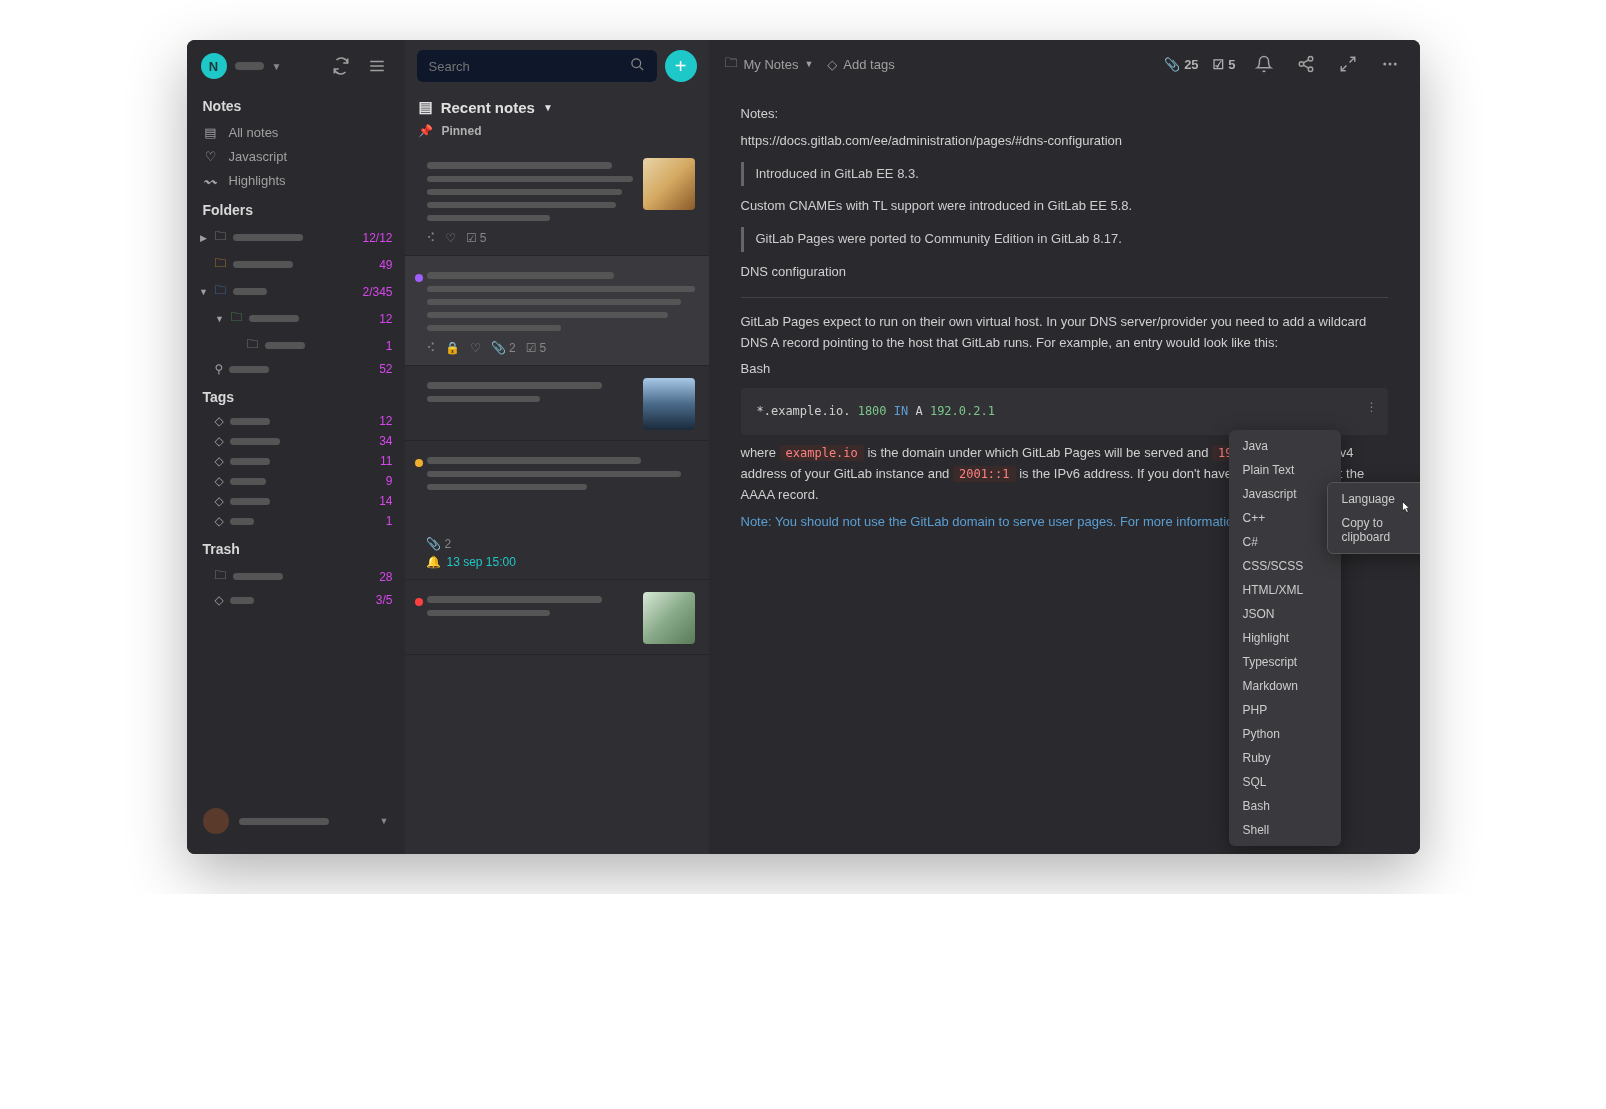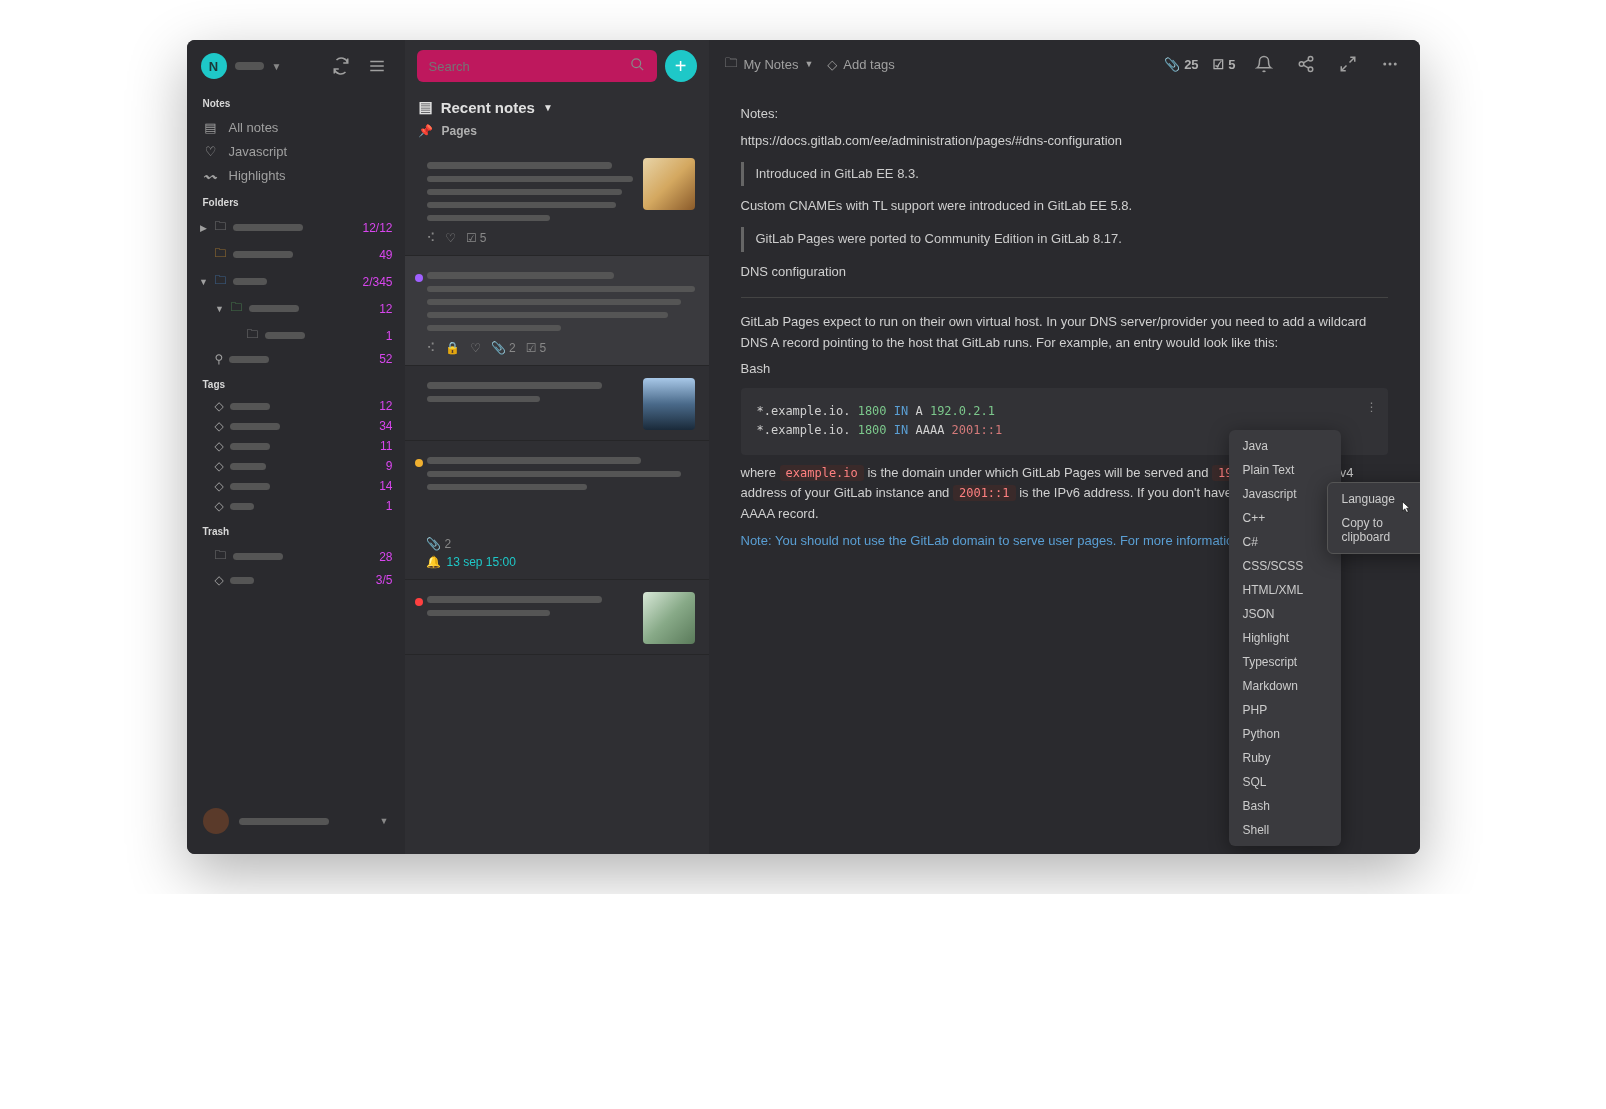--- a/index.html
+++ b/index.html
@@ -8,35 +8,35 @@
 
 
 .sidebar { width: 218px; background: #2a2a2e; display: flex; flex-direction: column; padding: 12px 8px; }
 .sidebar-header { display: flex; align-items: center; gap: 8px; padding: 0 6px 8px; }
 .logo { width: 26px; height: 26px; border-radius: 50%; background: #1ec8c8; display: flex; align-items: center; justify-content: center; color: #1a3a3a; font-weight: 700; font-size: 13px; }
 .skel { background: #555; border-radius: 4px; }
 .sidebar-header .skel { flex: 1; height: 8px; max-width: 42px; }
 .icon-btn { width: 28px; height: 28px; display: flex; align-items: center; justify-content: center; color: #a0a0a0; cursor: pointer; border-radius: 4px; }
 .icon-btn svg { width: 18px; height: 18px; }
 
-.section-title { color: #d8d8d8; font-size: 10px; font-weight: 600; padding: 10px 8px 6px; }
+.section-title { color: #d8d8d8; font-size: 14px; font-weight: 600; padding: 10px 8px 6px; }
 .nav-item { display: flex; align-items: center; gap: 10px; padding: 4px 8px; color: #a0a0a0; font-size: 13px; cursor: pointer; border-radius: 4px; }
 .nav-item .ico { width: 16px; height: 16px; display: flex; align-items: center; justify-content: center; }
 .folder-row { display: flex; align-items: center; gap: 6px; padding: 3px 4px; color: #a0a0a0; font-size: 12px; cursor: pointer; }
 .folder-row .chev { width: 10px; font-size: 9px; text-align: center; }
 .folder-row .count { margin-left: auto; color: #d946ef; font-size: 12px; }
 .folder-row .skel { height: 7px; }
 
 .sidebar-footer { margin-top: auto; display: flex; align-items: center; gap: 10px; padding: 8px; }
 .avatar { width: 26px; height: 26px; border-radius: 50%; background: #5a3a2a; }
 
 
 .list-col { width: 304px; background: #2f2f33; display: flex; flex-direction: column; }
 .list-header { padding: 10px 12px; display: flex; align-items: center; gap: 8px; }
-.search-wrap { flex: 1; background: #be185d; border-radius: 6px; height: 32px; display: flex; align-items: center; padding: 0 12px; gap: 8px; color: #888; font-size: 13px; }
+.search-wrap { flex: 1; background: #0f172a; border-radius: 6px; height: 32px; display: flex; align-items: center; padding: 0 12px; gap: 8px; color: #888; font-size: 13px; }
 .search-wrap input { flex: 1; background: transparent; border: none; outline: none; color: #ddd; font-size: 13px; }
 .add-btn { width: 32px; height: 32px; border-radius: 50%; background: #1ec8c8; display: flex; align-items: center; justify-content: center; color: #fff; font-size: 20px; cursor: pointer; }
 
 .list-title-row { display: flex; align-items: center; gap: 8px; padding: 6px 14px; color: #e0e0e0; font-size: 15px; font-weight: 600; }
 .pinned-row { display: flex; align-items: center; gap: 8px; padding: 2px 14px 8px; color: #b0b0b0; font-size: 12px; font-weight: 600; }
 
 .note-card { padding: 12px 14px 10px; border-bottom: 1px solid #262628; position: relative; }
 .note-card.selected { background: #3a3a3e; }
 .note-dot { width: 8px; height: 8px; border-radius: 50%; position: absolute; left: 10px; top: 18px; }
 .note-content { display: flex; gap: 10px; }
@@ -229,21 +229,21 @@
       </div>
       <div class="add-btn">+</div>
     </div>
     <div class="list-title-row">
       <span>▤</span>
       <span>Recent notes</span>
       <span style="font-size:10px">▼</span>
     </div>
     <div class="pinned-row">
       <span>📌</span>
-      <span>Pages</span>
+      <span>Pinned</span>
     </div>
 
     <div class="note-card">
       <div class="note-content">
         <div class="note-lines">
           <div class="skel" style="width:90%;height:7px"></div>
           <div class="skel" style="width:100%"></div>
           <div class="skel" style="width:95%"></div>
           <div class="skel" style="width:92%"></div>
           <div class="skel" style="width:60%"></div>
@@ -373,21 +373,20 @@
       <div class="para">Custom   CNAMEs with  TL support were introduced in GitLab EE 5.8.</div>
       <div class="blockquote">GitLab Pages were ported to Community Edition in GitLab 8.17.</div>
       <div class="para">DNS configuration</div>
       <hr class="hr">
       <div class="para">GitLab Pages expect to run  on  their own virtual host. In your DNS server/provider you need to add a wildcard DNS A record pointing to the host that GitLab runs. For example, an entry would look like this:</div>
       <div class="para">Bash</div>
 
       <div class="code-block">
         <div class="code-kbd">⋮</div>
         <div><span>*.example.io. </span><span class="tok-num">1800</span><span class="tok-kw"> IN </span><span>A </span><span class="tok-ip">192.0.2.1</span></div>
-        <div><span>*.example.io. </span><span class="tok-num">1800</span><span class="tok-kw"> IN </span><span>AAAA </span><span class="tok-ip6">2001::1</span></div>
       </div>
 
       <div class="para">
         <span>where </span><span class="inline-code">example.io</span><span> is the domain under which GitLab Pages will be served and </span><span class="inline-code">192.0.2.1</span><span> is the IPv4 address of your GitLab instance and </span><span class="inline-code">2001::1</span><span> is the IPv6 address. If you don't have IPv6, you can omit the AAAA record.</span>
       </div>
       <div class="para note-link">Note: You should not use the GitLab domain to serve user pages. For more information see the security section</div>
     </div>
   </div>
 
   <div class="ctx-menu ctx-lang">

